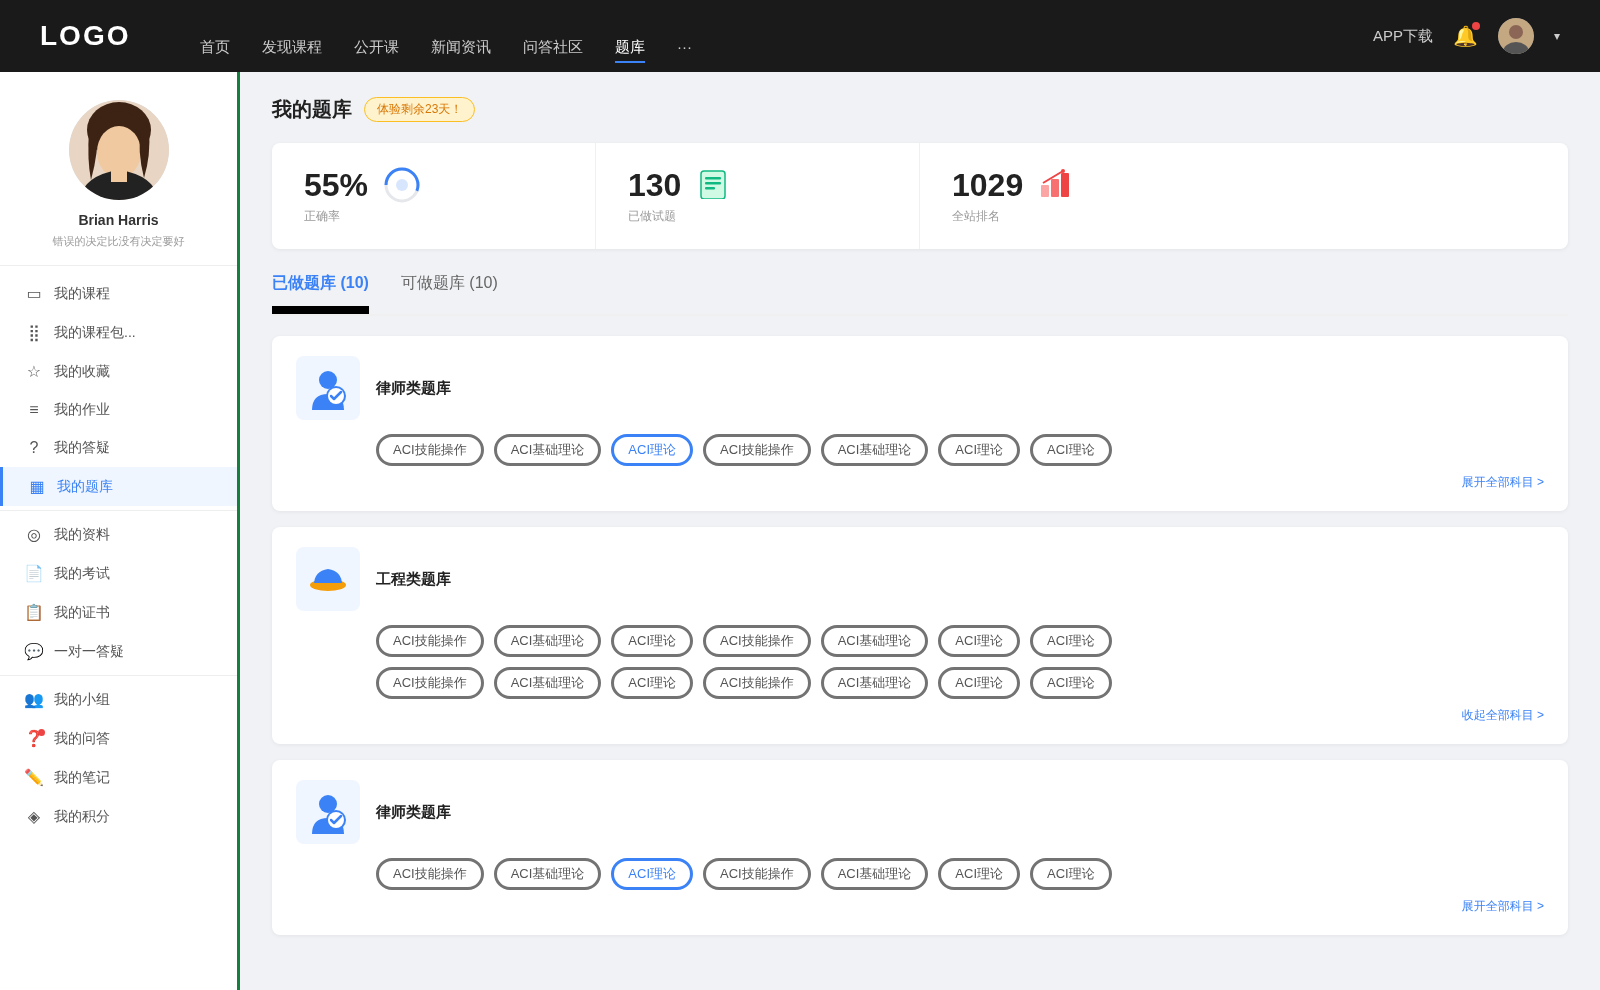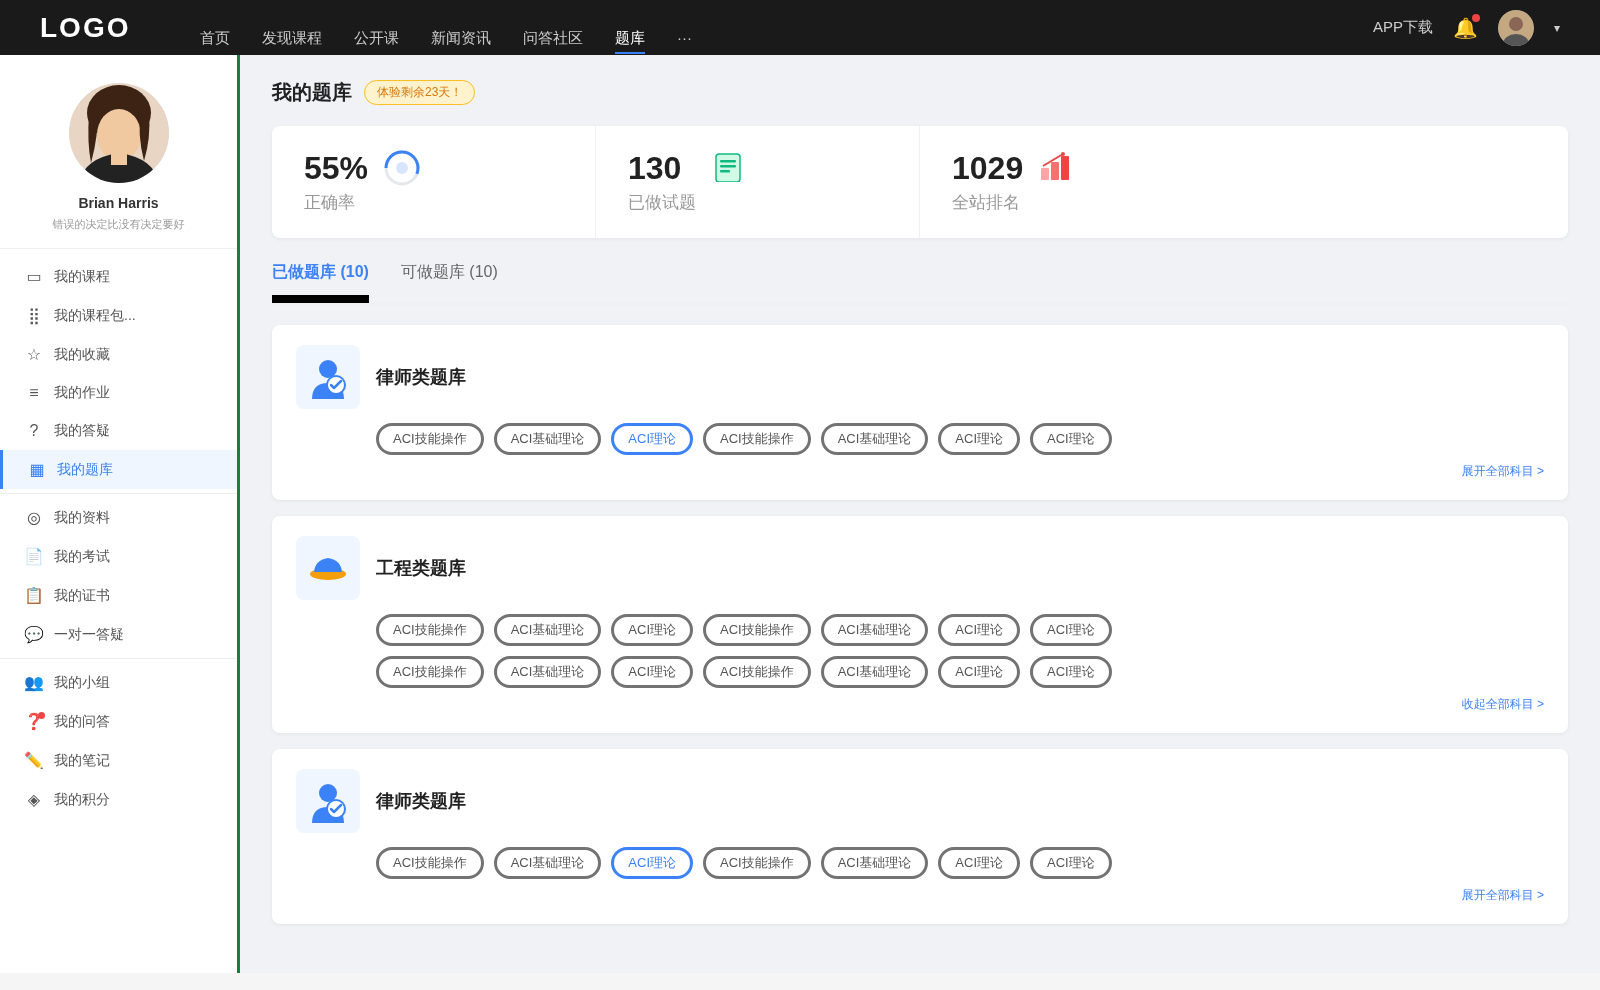--- a/index.html
+++ b/index.html
@@ -1,19 +1,19 @@
 <!DOCTYPE html>
 <html><head>
   <meta charset="utf-8">
   <style>
     * { margin: 0; padding: 0; box-sizing: border-box; }
     body { font-family: -apple-system, BlinkMacSystemFont, 'PingFang SC', 'Microsoft YaHei', sans-serif; background: #f5f5f5; width: 1600px; height: 990px; overflow: hidden; }
 
     
-    .navbar { background: #1a1a1a; height: 55px; display: flex; align-items: center; padding: 0 40px; gap: 40px; }
+    .navbar { background: #1a1a1a; height: 72px; display: flex; align-items: center; padding: 0 40px; gap: 40px; }
     .navbar-logo { color: white; font-size: 28px; font-weight: bold; letter-spacing: 2px; min-width: 120px; }
     .navbar-links { display: flex; gap: 32px; flex: 1; margin-top: 24px; }
     .navbar-link { color: #ccc; font-size: 15px; cursor: pointer; text-decoration: none; padding: 4px 0; }
     .navbar-link.active { color: white; border-bottom: 2px solid #3b82f6; }
     .navbar-right { display: flex; align-items: center; gap: 20px; margin-left: auto; }
     .nav-app-download { color: #ccc; font-size: 15px; cursor: pointer; }
     .nav-bell { position: relative; cursor: pointer; }
     .nav-bell-icon { font-size: 20px; color: #ccc; }
     .nav-bell-dot { position: absolute; top: -2px; right: -2px; width: 8px; height: 8px; background: #ef4444; border-radius: 50%; }
     .nav-avatar { width: 36px; height: 36px; border-radius: 50%; background: #888; overflow: hidden; cursor: pointer; }
@@ -39,33 +39,33 @@
     .page-title-row { display: flex; align-items: center; gap: 12px; margin-bottom: 20px; }
     .page-title { font-size: 20px; font-weight: 600; color: #222; }
     .trial-badge { background: #fef3cd; color: #d97706; border: 1px solid #fbbf24; border-radius: 20px; padding: 3px 12px; font-size: 12px; }
 
     
     .stats-row { display: grid; grid-template-columns: repeat(4, 1fr); gap: 0; background: white; border-radius: 8px; margin-bottom: 24px; box-shadow: 0 1px 4px rgba(0,0,0,0.06); }
     .stat-item { padding: 24px 32px; display: flex; gap: 16px; border-right: 1px solid #f0f0f0; }
     .stat-item:last-child { border-right: none; }
     .stat-text { }
     .stat-number { font-size: 32px; font-weight: 700; color: #222; }
-    .stat-label { font-size: 17px; color: #999; margin-top: 4px; }
+    .stat-label { font-size: 12px; color: #999; margin-top: 4px; }
     .stat-icon { font-size: 28px; }
 
     
     .tab-row { display: flex; gap: 32px; margin-bottom: 20px; border-bottom: 2px solid #f0f0f0; }
     .tab { font-size: 16px; padding-bottom: 12px; cursor: pointer; color: #666; }
     .tab.active { color: #3b82f6; border-bottom: 8px solid #000000; font-weight: 600; }
 
     
     .topic-card { background: white; border-radius: 8px; margin-bottom: 16px; padding: 20px 24px; box-shadow: 0 1px 4px rgba(0,0,0,0.06); }
     .topic-card-header { display: flex; align-items: center; gap: 16px; margin-bottom: 14px; }
     .topic-icon { width: 64px; height: 64px; border-radius: 8px; background: #eff6ff; display: flex; align-items: center; justify-content: center; flex-shrink: 0; }
-    .topic-title { font-size: 18px; font-weight: 600; color: #222; }
+    .topic-title { font-size: 15px; font-weight: 600; color: #222; }
     .topic-tags { display: flex; flex-wrap: wrap; gap: 10px; margin-left: 80px; }
     .tag { padding: 4px 14px; border-radius: 20px; border: 3px solid #737373; font-size: 13px; color: #555; cursor: pointer; background: white; }
     .tag.active { border-color: #3b82f6; color: #3b82f6; background: white; }
     .expand-link { text-align: right; font-size: 12px; color: #3b82f6; cursor: pointer; margin-top: 8px; }
     .topic-tags-row2 { display: flex; flex-wrap: wrap; gap: 10px; margin-left: 80px; margin-top: 10px; }
 
     
     .icon-blue { color: #3b82f6; }
     .icon-green { color: #10b981; }
     .icon-orange { color: #f59e0b; }

